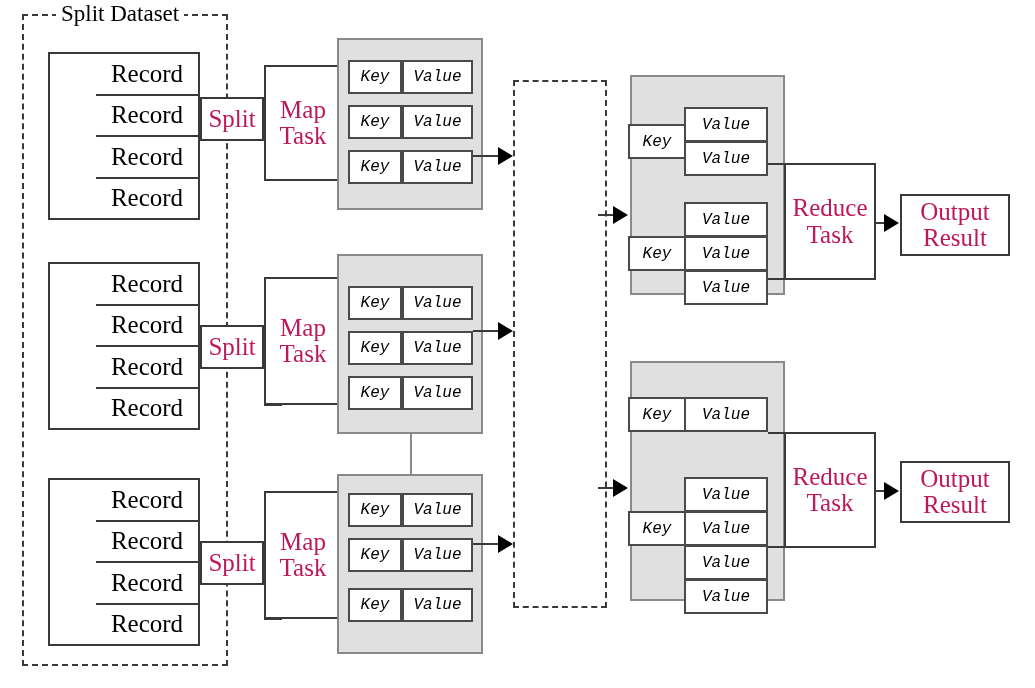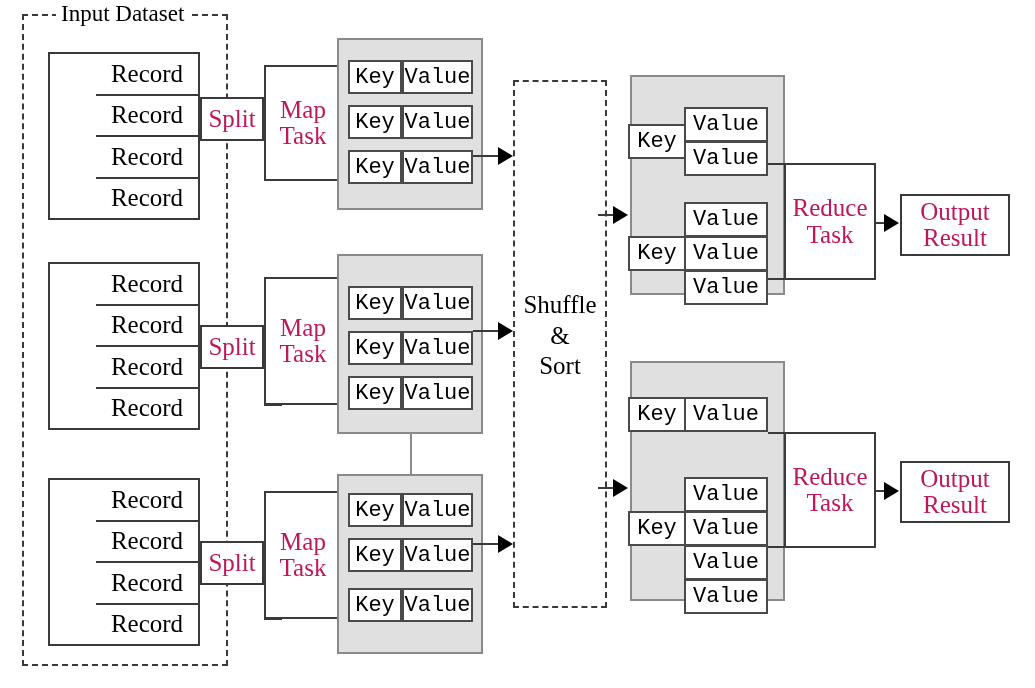--- a/index.html
+++ b/index.html
@@ -62,22 +62,23 @@
   
   .kv-cell {
     position: absolute;
     box-sizing: border-box;
     background: #ffffff;
     border: 2px solid #4a4a4a;
     display: flex;
     align-items: center;
     justify-content: center;
     font-family: "Liberation Mono", "DejaVu Sans Mono", monospace;
-    font-size: 22px;
+    font-size: 16px;
     color: #000000;
+    font-style: italic;
   }
 
   
   .record-stack {
     position: absolute;
     box-sizing: border-box;
     border: 2px solid #3a3a3a;
     background: #ffffff;
     display: flex;
     flex-direction: column;
@@ -114,21 +115,21 @@
     border-bottom: 9px solid transparent;
     border-left: 15px solid #000000;
   }
 </style>
 </head>
 <body>
 
 <div id="canvas">
 
   <div class="dashed-region" style="left:22px; top:14px; width:206px; height:652px;"></div>
-  <div class="region-title" style="left:56px; top:1px;">Input Dataset</div>
+  <div class="region-title" style="left:56px; top:1px;">Split Dataset</div>
 
   <div class="record-stack" style="left:48px; top:52px; width:152px; height:168px;">
     <div class="record-row">Record</div>
     <div class="record-row">Record</div>
     <div class="record-row">Record</div>
     <div class="record-row">Record</div>
   </div>
   <div class="box serif-lbl" style="left:200px; top:97px; width:64px; height:44px;">Split</div>
   <div class="hline" style="left:264px; top:80px; width:18px;"></div>
   <div class="vline" style="left:264px; top:80px; height:38px;"></div>
@@ -197,27 +198,20 @@
   <div class="kv-cell" style="left:348px; top:493px; width:54px; height:34px;">Key</div>
   <div class="kv-cell" style="left:402px; top:493px; width:71px; height:34px;">Value</div>
   <div class="kv-cell" style="left:348px; top:538px; width:54px; height:34px;">Key</div>
   <div class="kv-cell" style="left:402px; top:538px; width:71px; height:34px;">Value</div>
   <div class="kv-cell" style="left:348px; top:588px; width:54px; height:34px;">Key</div>
   <div class="kv-cell" style="left:402px; top:588px; width:71px; height:34px;">Value</div>
   <div class="hline" style="left:473px; top:543px; width:30px;"></div>
   <div class="arrow-right" style="left:498px; top:535px;"></div>
 
   <div class="dashed-region" style="left:513px; top:80px; width:94px; height:528px;"></div>
-  <div style="position:absolute; left:513px; top:290px; width:94px; text-align:center;
-              font-family:'Liberation Serif','DejaVu Serif',serif; font-size:25px;
-              line-height:1.22; color:#000;">
-    <div>Shuffle</div>
-    <div>&amp;</div>
-    <div>Sort</div>
-  </div>
 
   <div class="hline" style="left:598px; top:214px; width:20px;"></div>
   <div class="arrow-right" style="left:613px; top:206px;"></div>
   <div class="hline" style="left:598px; top:487px; width:20px;"></div>
   <div class="arrow-right" style="left:613px; top:479px;"></div>
 
   <div class="gray-panel" style="left:630px; top:75px; width:155px; height:220px;"></div>
 
   <div class="kv-cell" style="left:628px; top:124px; width:58px; height:35px;">Key</div>
   <div class="kv-cell" style="left:684px; top:107px; width:84px; height:35px;">Value</div>

